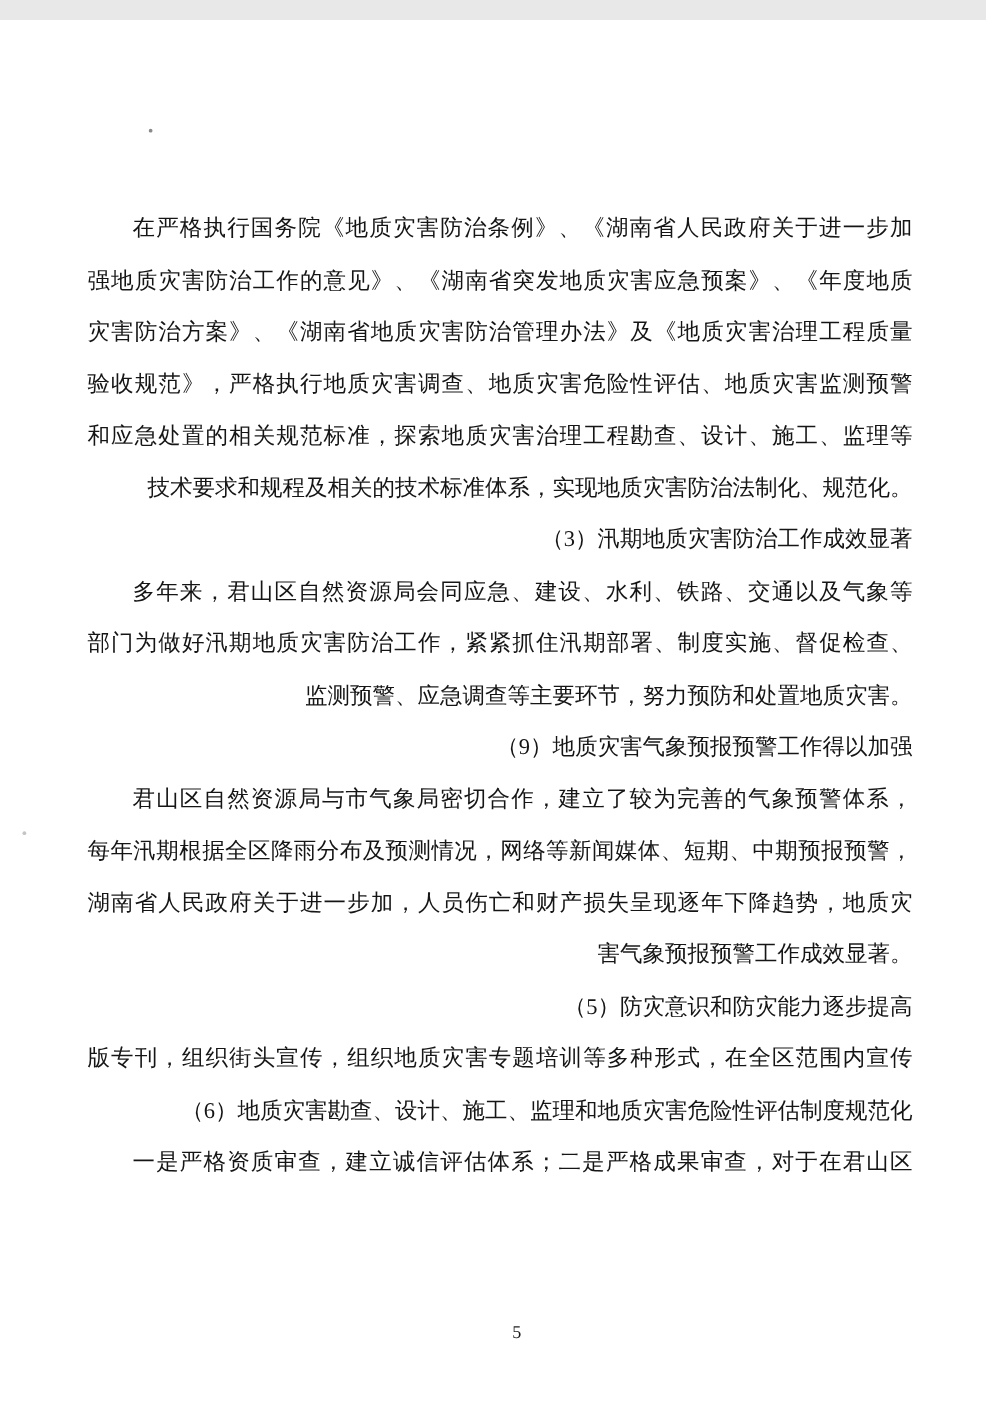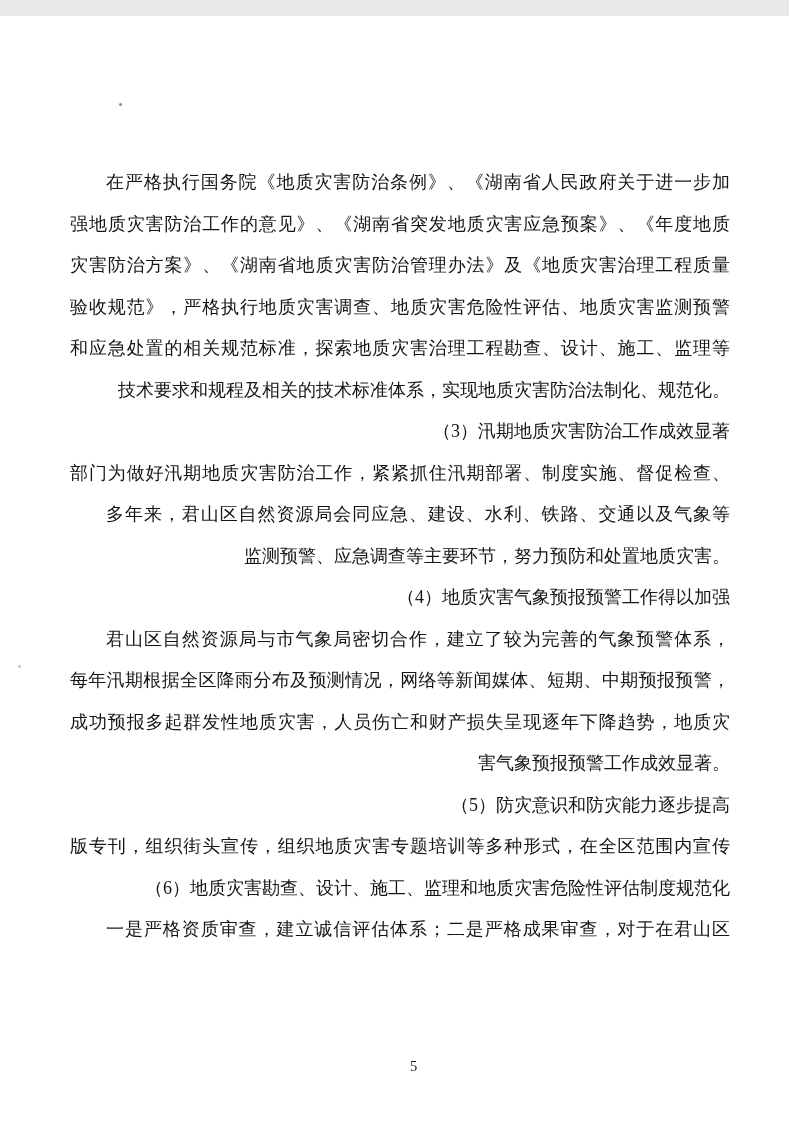--- a/index.html
+++ b/index.html
@@ -75,27 +75,27 @@
   <span class="speck speck-left"></span>
 
   <div class="doc-body">
       <div class="line justify indent">在严格执行国务院《地质灾害防治条例》、《湖南省人民政府关于进一步加</div>
       <div class="line justify">强地质灾害防治工作的意见》、《湖南省突发地质灾害应急预案》、《年度地质</div>
       <div class="line justify">灾害防治方案》、《湖南省地质灾害防治管理办法》及《地质灾害治理工程质量</div>
       <div class="line justify">验收规范》，严格执行地质灾害调查、地质灾害危险性评估、地质灾害监测预警</div>
       <div class="line justify">和应急处置的相关规范标准，探索地质灾害治理工程勘查、设计、施工、监理等</div>
       <div class="line">技术要求和规程及相关的技术标准体系，实现地质灾害防治法制化、规范化。</div>
       <div class="line indent">（3）汛期地质灾害防治工作成效显著</div>
+      <div class="line justify indent">多年来，君山区自然资源局会同应急、建设、水利、铁路、交通以及气象等</div>
       <div class="line justify">部门为做好汛期地质灾害防治工作，紧紧抓住汛期部署、制度实施、督促检查、</div>
-      <div class="line justify indent">多年来，君山区自然资源局会同应急、建设、水利、铁路、交通以及气象等</div>
       <div class="line">监测预警、应急调查等主要环节，努力预防和处置地质灾害。</div>
-      <div class="line indent">（4）地质灾害气象预报预警工作得以加强</div>
+      <div class="line indent">（9）地质灾害气象预报预警工作得以加强</div>
       <div class="line justify indent">君山区自然资源局与市气象局密切合作，建立了较为完善的气象预警体系，</div>
       <div class="line justify">每年汛期根据全区降雨分布及预测情况，网络等新闻媒体、短期、中期预报预警，</div>
-      <div class="line justify">成功预报多起群发性地质灾害，人员伤亡和财产损失呈现逐年下降趋势，地质灾</div>
+      <div class="line justify">湖南省人民政府关于进一步加，人员伤亡和财产损失呈现逐年下降趋势，地质灾</div>
       <div class="line">害气象预报预警工作成效显著。</div>
       <div class="line indent">（5）防灾意识和防灾能力逐步提高</div>
       <div class="line justify">版专刊，组织街头宣传，组织地质灾害专题培训等多种形式，在全区范围内宣传</div>
       <div class="line indent">（6）地质灾害勘查、设计、施工、监理和地质灾害危险性评估制度规范化</div>
       <div class="line justify indent">一是严格资质审查，建立诚信评估体系；二是严格成果审查，对于在君山区</div>
     </div>
 
   <div class="page-number">5</div>
 </div>
 

